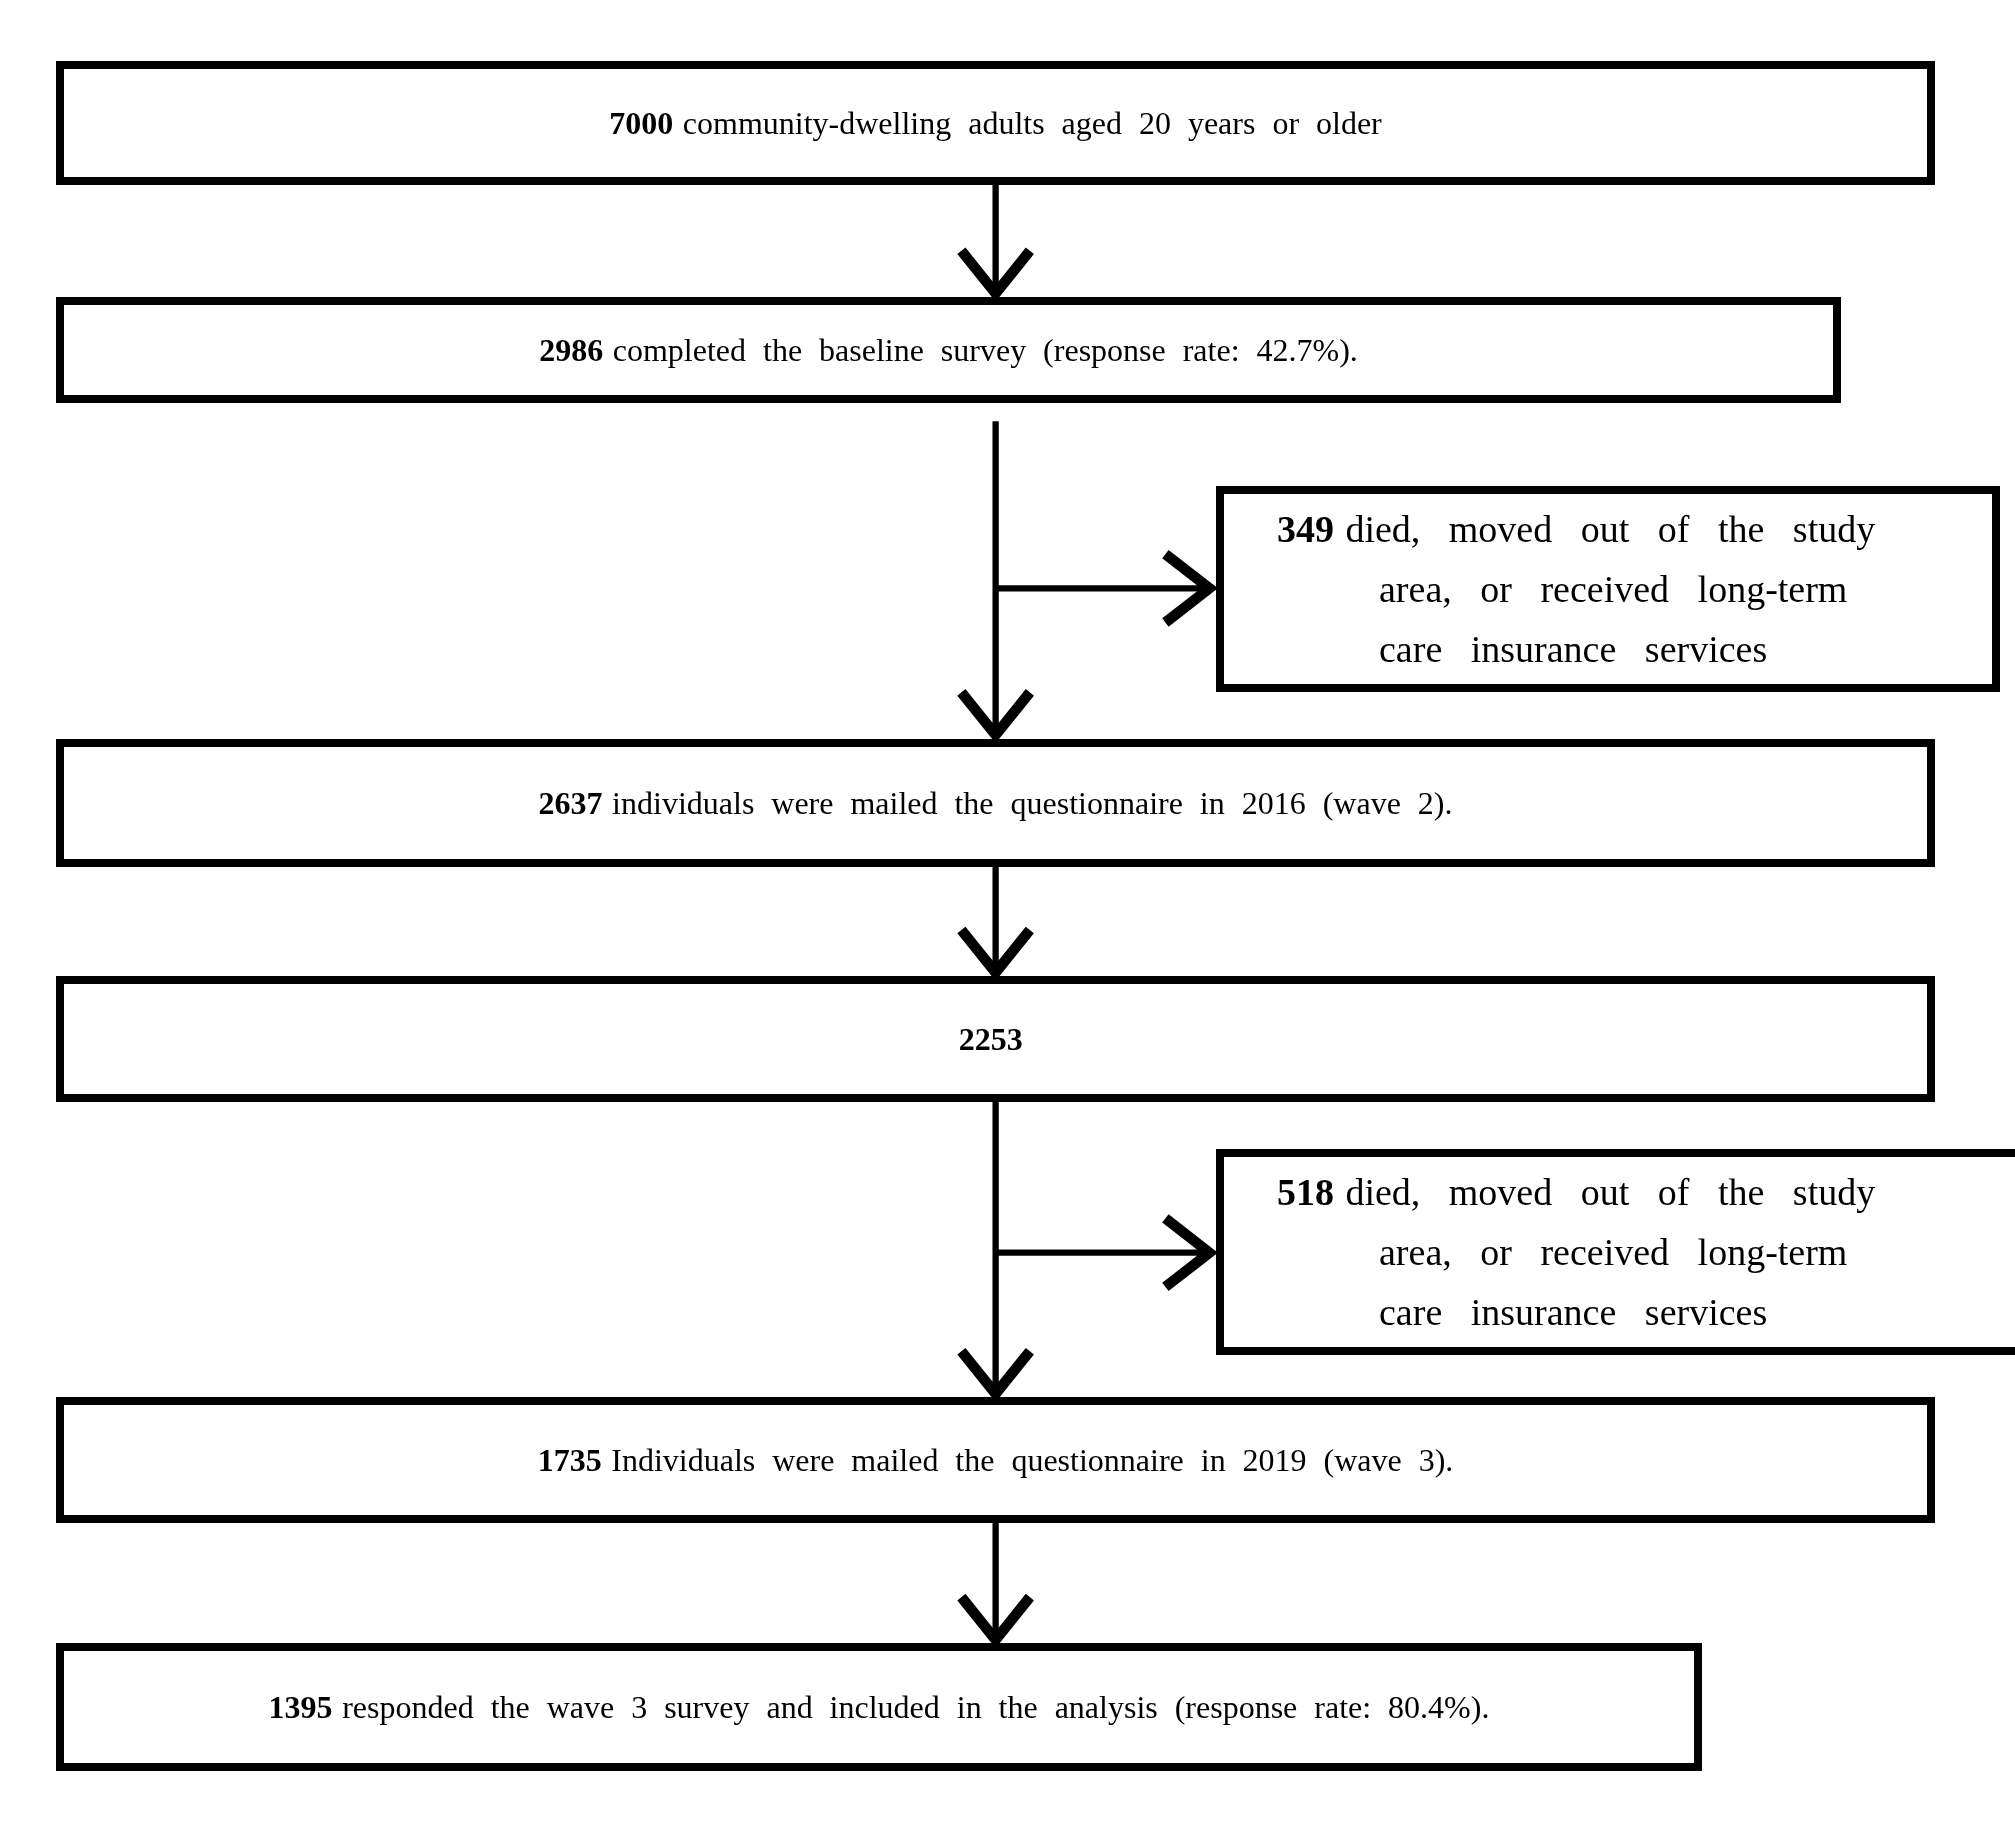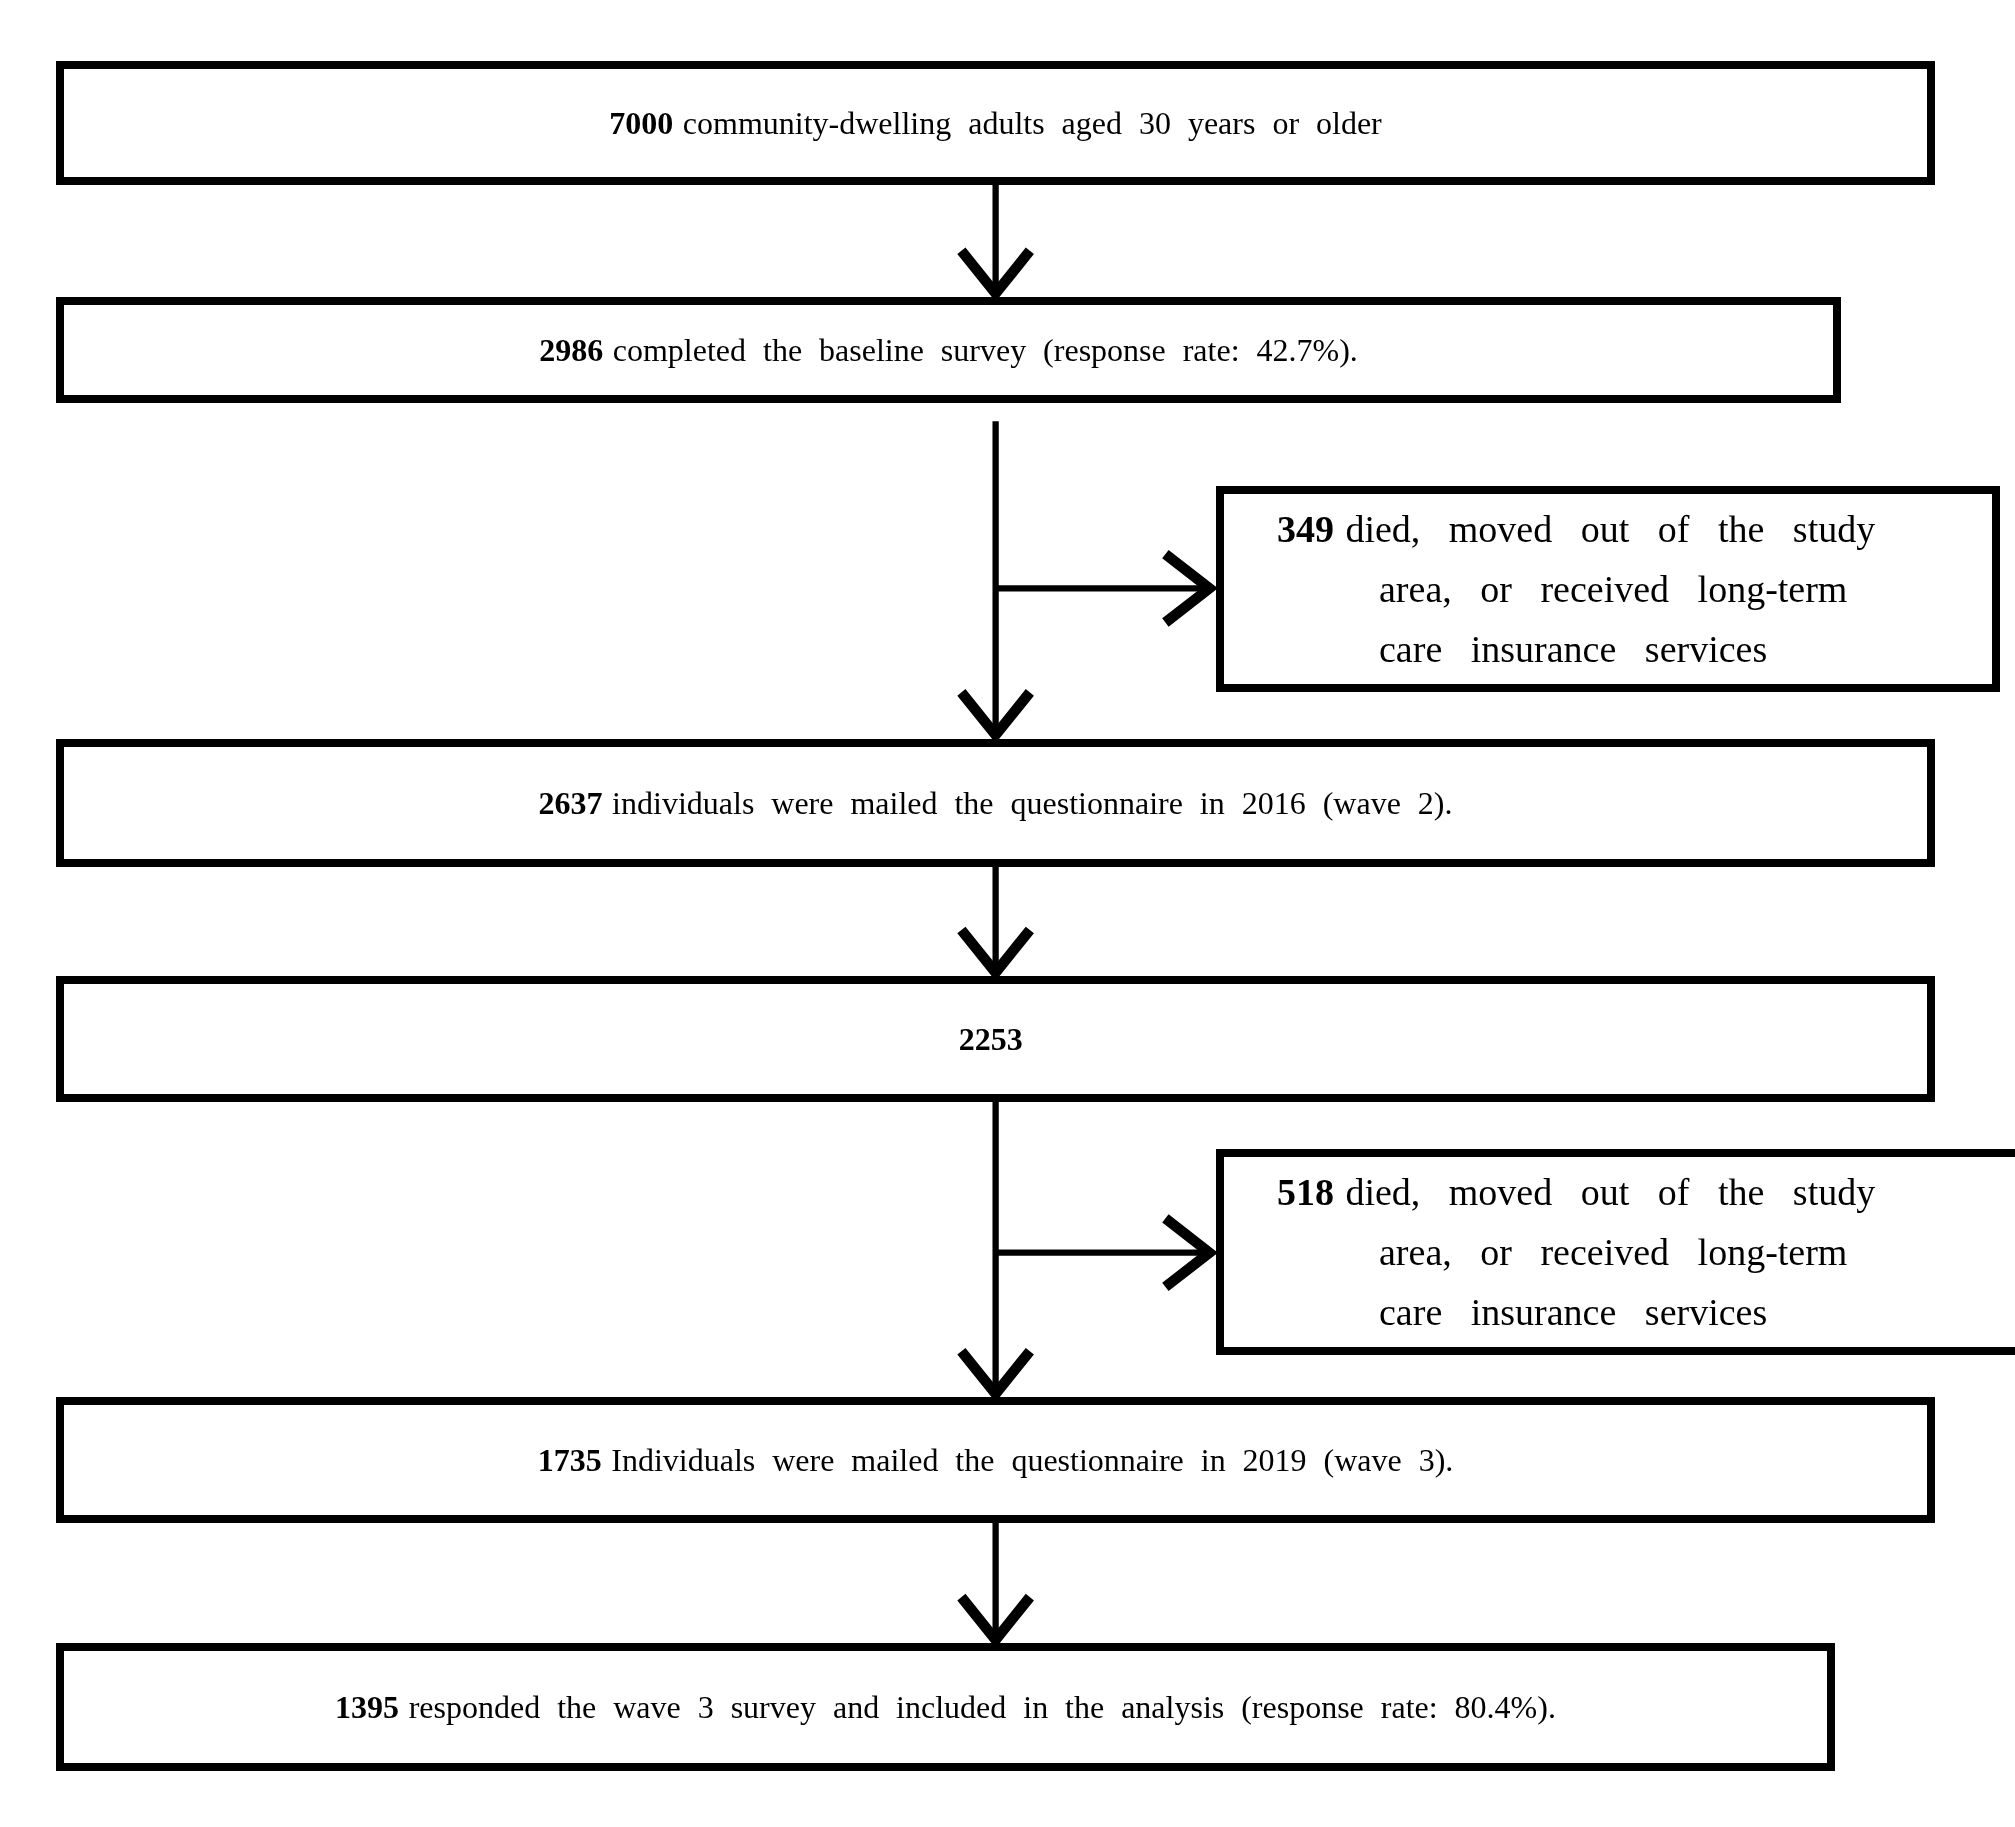--- a/index.html
+++ b/index.html
@@ -69,21 +69,21 @@
   }
   .shaft { stroke-width: 9px; }
   .head  { stroke-width: 15px; }
 
   
   #box1 { left: 56px;   top: 61px;   width: 1879px; height: 124px; }
   #box2 { left: 56px;   top: 297px;  width: 1785px; height: 106px; }
   #box3 { left: 56px;   top: 739px; width: 1879px; height: 128px; }
   #box4 { left: 56px;   top: 976px; width: 1879px; height: 126px; }
   #box5 { left: 56px;   top: 1397px; width: 1879px; height: 126px; align-items: center; }
-  #box6 { left: 56px;   top: 1643px; width: 1779px; height: 128px; }
+  #box6 { left: 56px;   top: 1643px; width: 1646px; height: 128px; }
   #side1 { left: 1216px; top: 486px;  width: 784px; height: 206px; }
   #side2 { left: 1216px; top: 1149px; width: 840px; height: 206px; }
 </style>
 </head>
 <body>
 
 <div id="canvas">
 
   <svg id="connectors" viewBox="0 0 2884 2615" xmlns="http://www.w3.org/2000/svg">
 
@@ -116,21 +116,21 @@
     </g>
 
     <g>
       <path class="shaft" d="M1425 2178 L1425 2343"></path>
       <path class="head" d="M1376 2286 L1425 2347 L1474 2286"></path>
     </g>
   </svg>
 
   <div id="box1" class="fbox">
     <span class="num">7000</span>
-      <span>community-dwelling adults aged 30 years or older</span>
+      <span>community-dwelling adults aged 20 years or older</span>
   </div>
 
   <div id="box2" class="fbox">
     <span class="num">2986</span>
       <span>completed the baseline survey (response rate: 42.7%).</span>
   </div>
 
   <div id="side1" class="sidebox">
     <div><span class="num">349</span><span>died, moved out of the study</span></div>
     <div class="cont">area, or received long-term</div>

